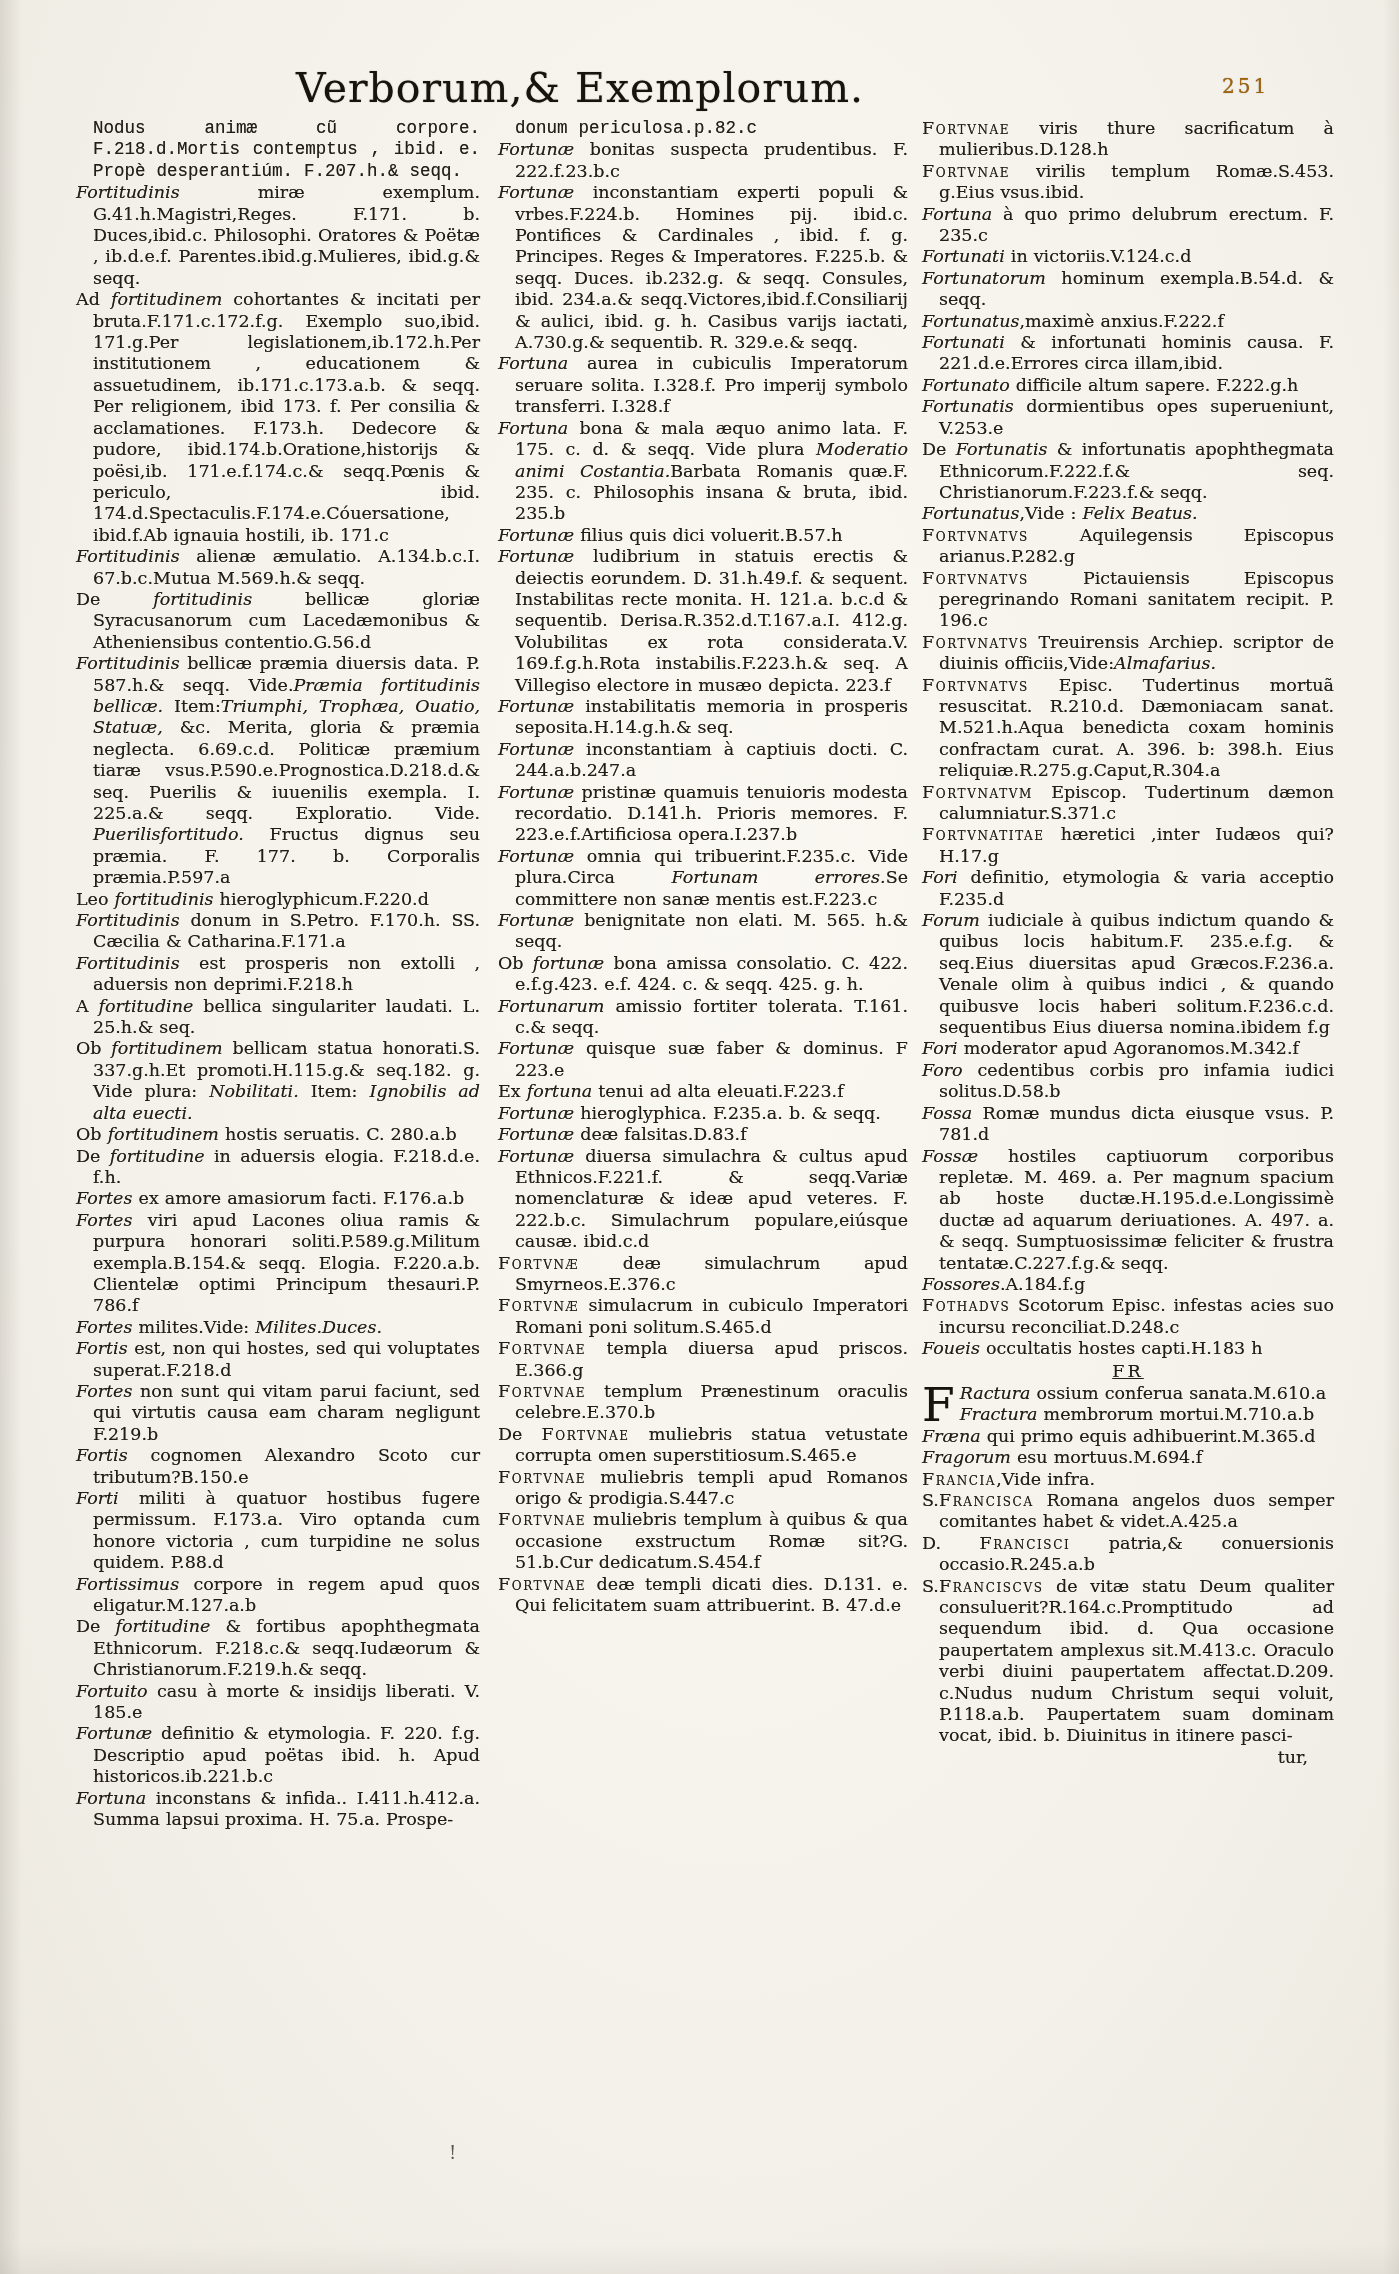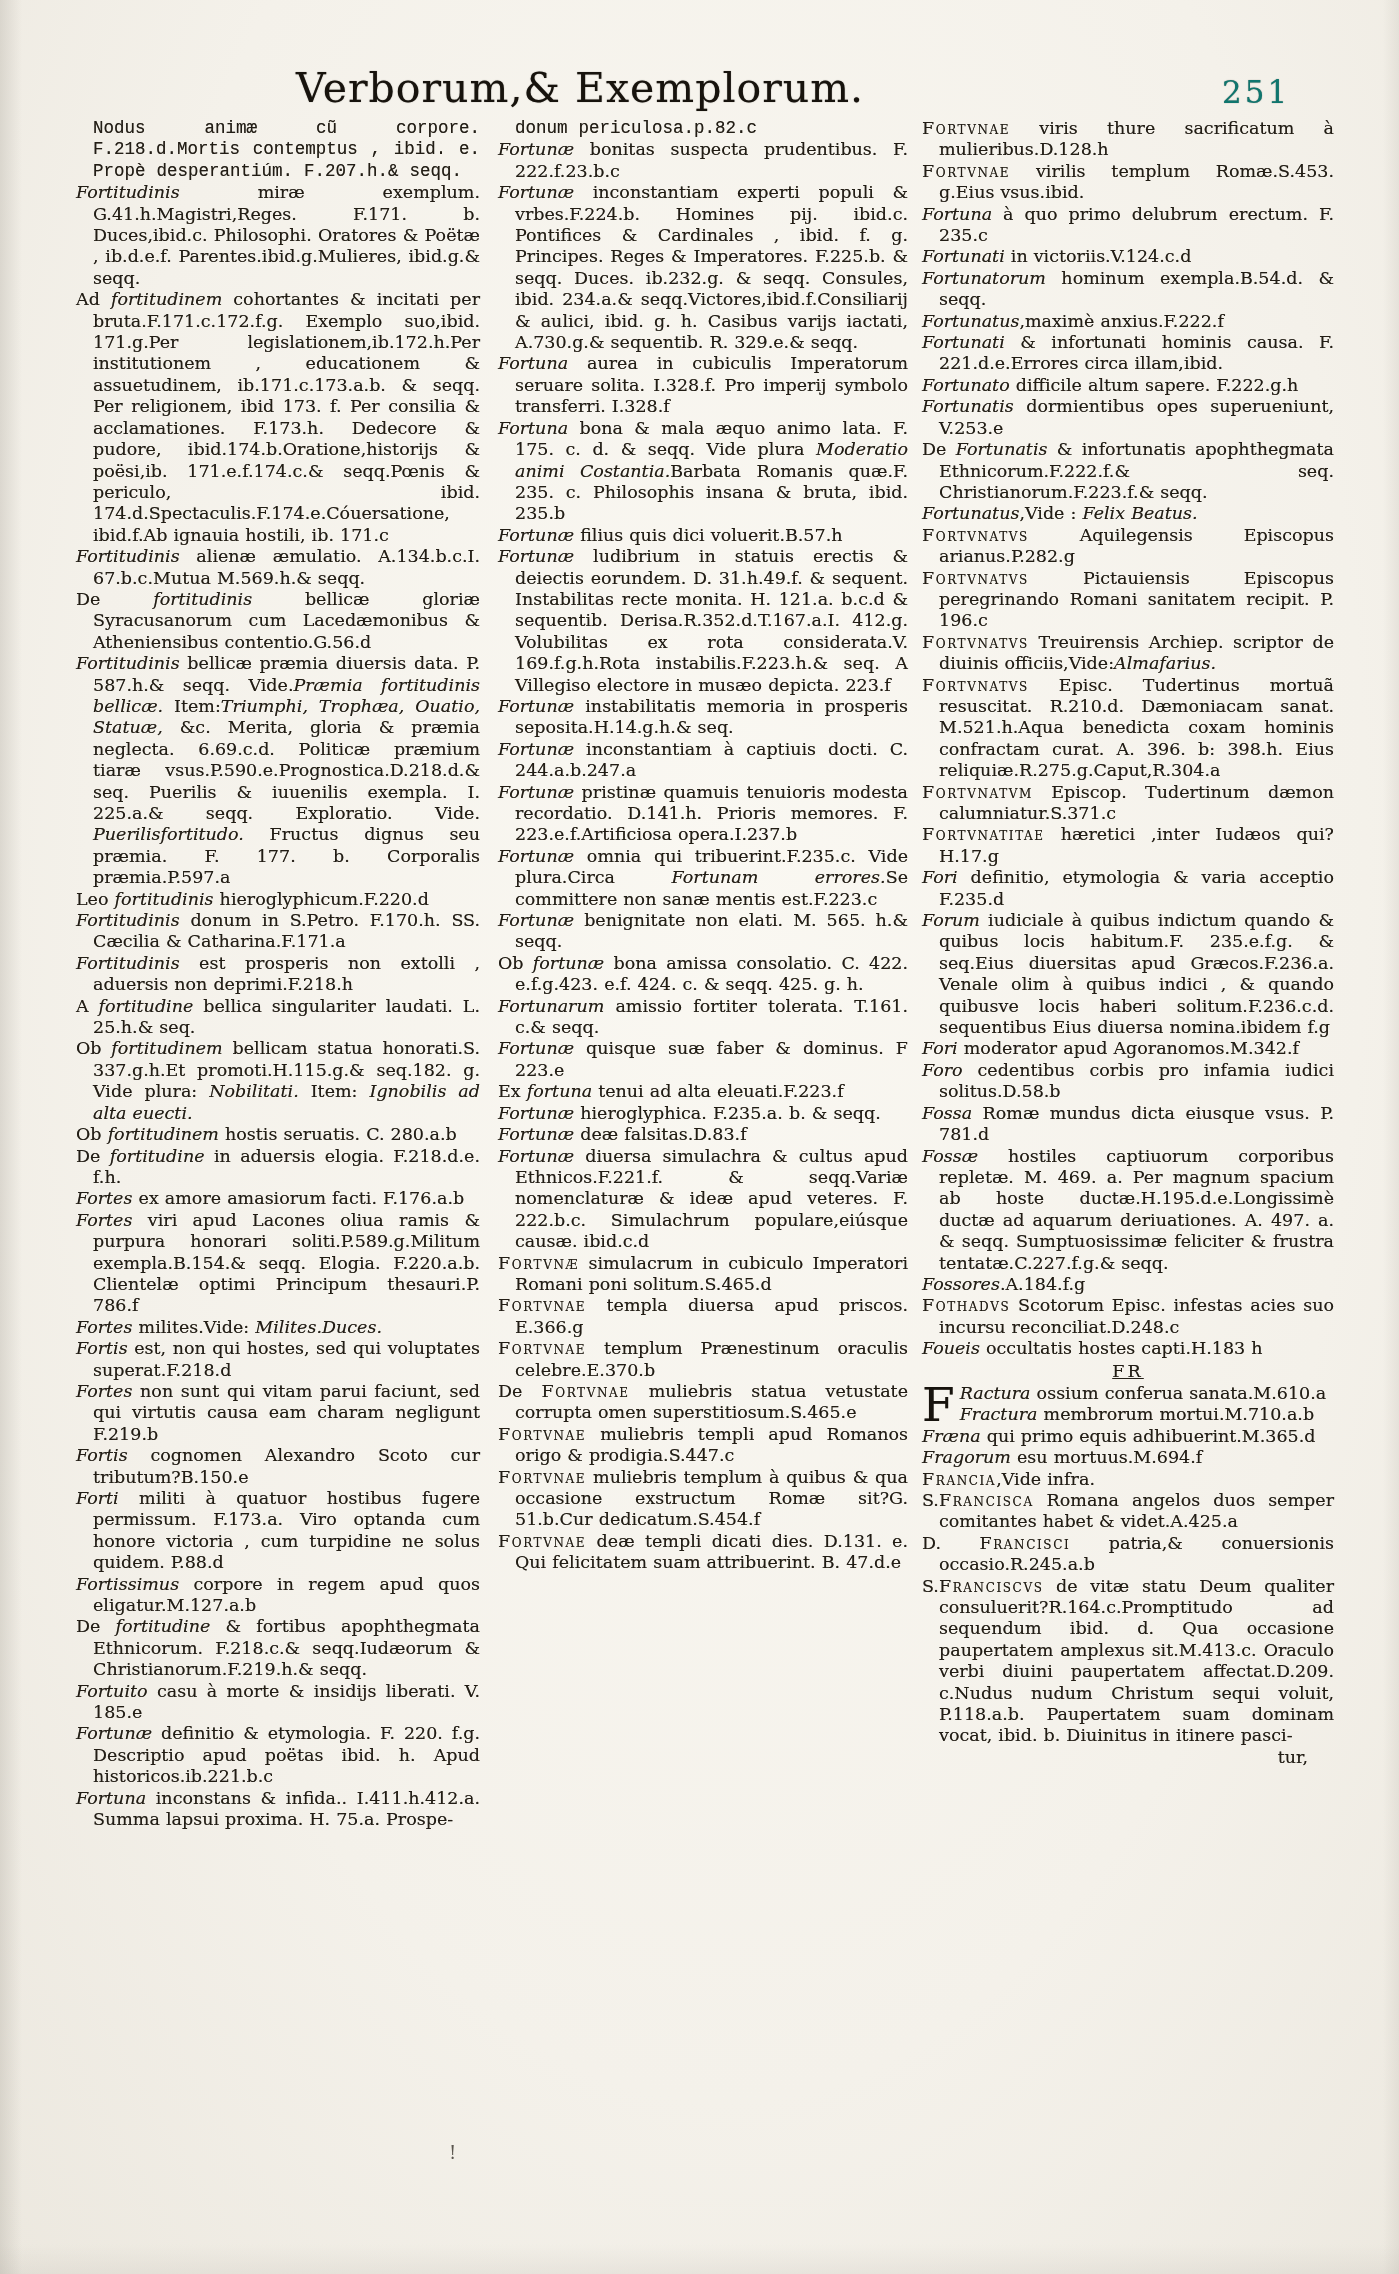--- a/index.html
+++ b/index.html
@@ -13,21 +13,21 @@
       radial-gradient(ellipse at 52% 38%, #faf8f2 0%, #f4f1ea 62%, #ece8df 100%);
     color:#221d15;
   }
   .page-title{
     position:absolute;top:64px;left:180px;width:800px;
     text-align:center;font-size:41px;letter-spacing:1px;color:#17130d;
     text-shadow:0 0 1px rgba(23,19,13,0.5);
     white-space:nowrap;
   }
   .page-number{
-    position:absolute;top:74px;left:1222px;font-size:31px;letter-spacing:3px;color:#0f766e;
+    position:absolute;top:74px;left:1222px;font-size:20px;letter-spacing:3px;color:#a16207;
     text-shadow:0 0 1px rgba(23,19,13,0.5);
   }
   .col{
     position:absolute;top:118px;height:2100px;
     font-size:17.5px;line-height:21.4px;
     text-align:justify;
     text-shadow:0 0 0.6px rgba(30,25,18,0.55);
     word-spacing:0.5px;
   }
   #col1{left:76px;width:404px;}
@@ -97,20 +97,21 @@
     <p class="entry"><span class="s-i">Fortunæ</span><span class="s-r"> pristinæ quamuis tenuioris modesta recordatio. D.141.h. Prioris memores. F. 223.e.f.Artificiosa opera.I.237.b</span></p>
     <p class="entry"><span class="s-i">Fortunæ</span><span class="s-r"> omnia qui tribuerint.F.235.c. Vide plura.Circa </span><span class="s-i">Fortunam errores.</span><span class="s-r">Se committere non sanæ mentis est.F.223.c</span></p>
     <p class="entry"><span class="s-i">Fortunæ</span><span class="s-r"> benignitate non elati. M. 565. h.&amp; seqq.</span></p>
     <p class="entry"><span class="s-r">Ob </span><span class="s-i">fortunæ</span><span class="s-r"> bona amissa consolatio. C. 422. e.f.g.423. e.f. 424. c. &amp; seqq. 425. g. h.</span></p>
     <p class="entry"><span class="s-i">Fortunarum</span><span class="s-r"> amissio fortiter tolerata. T.161. c.&amp; seqq.</span></p>
     <p class="entry"><span class="s-i">Fortunæ</span><span class="s-r"> quisque suæ faber &amp; dominus. F 223.e</span></p>
     <p class="entry"><span class="s-r">Ex </span><span class="s-i">fortuna</span><span class="s-r"> tenui ad alta eleuati.F.223.f</span></p>
     <p class="entry"><span class="s-i">Fortunæ</span><span class="s-r"> hieroglyphica. F.235.a. b. &amp; seqq.</span></p>
     <p class="entry"><span class="s-i">Fortunæ</span><span class="s-r"> deæ falsitas.D.83.f</span></p>
     <p class="entry"><span class="s-i">Fortunæ</span><span class="s-r"> diuersa simulachra &amp; cultus apud Ethnicos.F.221.f. &amp; seqq.Variæ nomenclaturæ &amp; ideæ apud veteres. F. 222.b.c. Simulachrum populare,eiúsque causæ. ibid.c.d</span></p>
+    <p class="entry"><span class="s-sc">Fortvnæ</span><span class="s-r"> deæ simulachrum apud Smyrneos.E.376.c</span></p>
     <p class="entry"><span class="s-sc">Fortvnæ</span><span class="s-r"> simulacrum in cubiculo Imperatori Romani poni solitum.S.465.d</span></p>
     <p class="entry"><span class="s-sc">Fortvnae</span><span class="s-r"> templa diuersa apud priscos. E.366.g</span></p>
     <p class="entry"><span class="s-sc">Fortvnae</span><span class="s-r"> templum Prænestinum oraculis celebre.E.370.b</span></p>
     <p class="entry"><span class="s-r">De </span><span class="s-sc">Fortvnae</span><span class="s-r"> muliebris statua vetustate corrupta omen superstitiosum.S.465.e</span></p>
     <p class="entry"><span class="s-sc">Fortvnae</span><span class="s-r"> muliebris templi apud Romanos origo &amp; prodigia.S.447.c</span></p>
     <p class="entry"><span class="s-sc">Fortvnae</span><span class="s-r"> muliebris templum à quibus &amp; qua occasione exstructum Romæ sit?G. 51.b.Cur dedicatum.S.454.f</span></p>
     <p class="entry"><span class="s-sc">Fortvnae</span><span class="s-r"> deæ templi dicati dies. D.131. e. Qui felicitatem suam attribuerint. B. 47.d.e</span></p>
   </div>
 <div id="col3" class="col">
     <p class="entry"><span class="s-sc">Fortvnae</span><span class="s-r"> viris thure sacrificatum à mulieribus.D.128.h</span></p>

